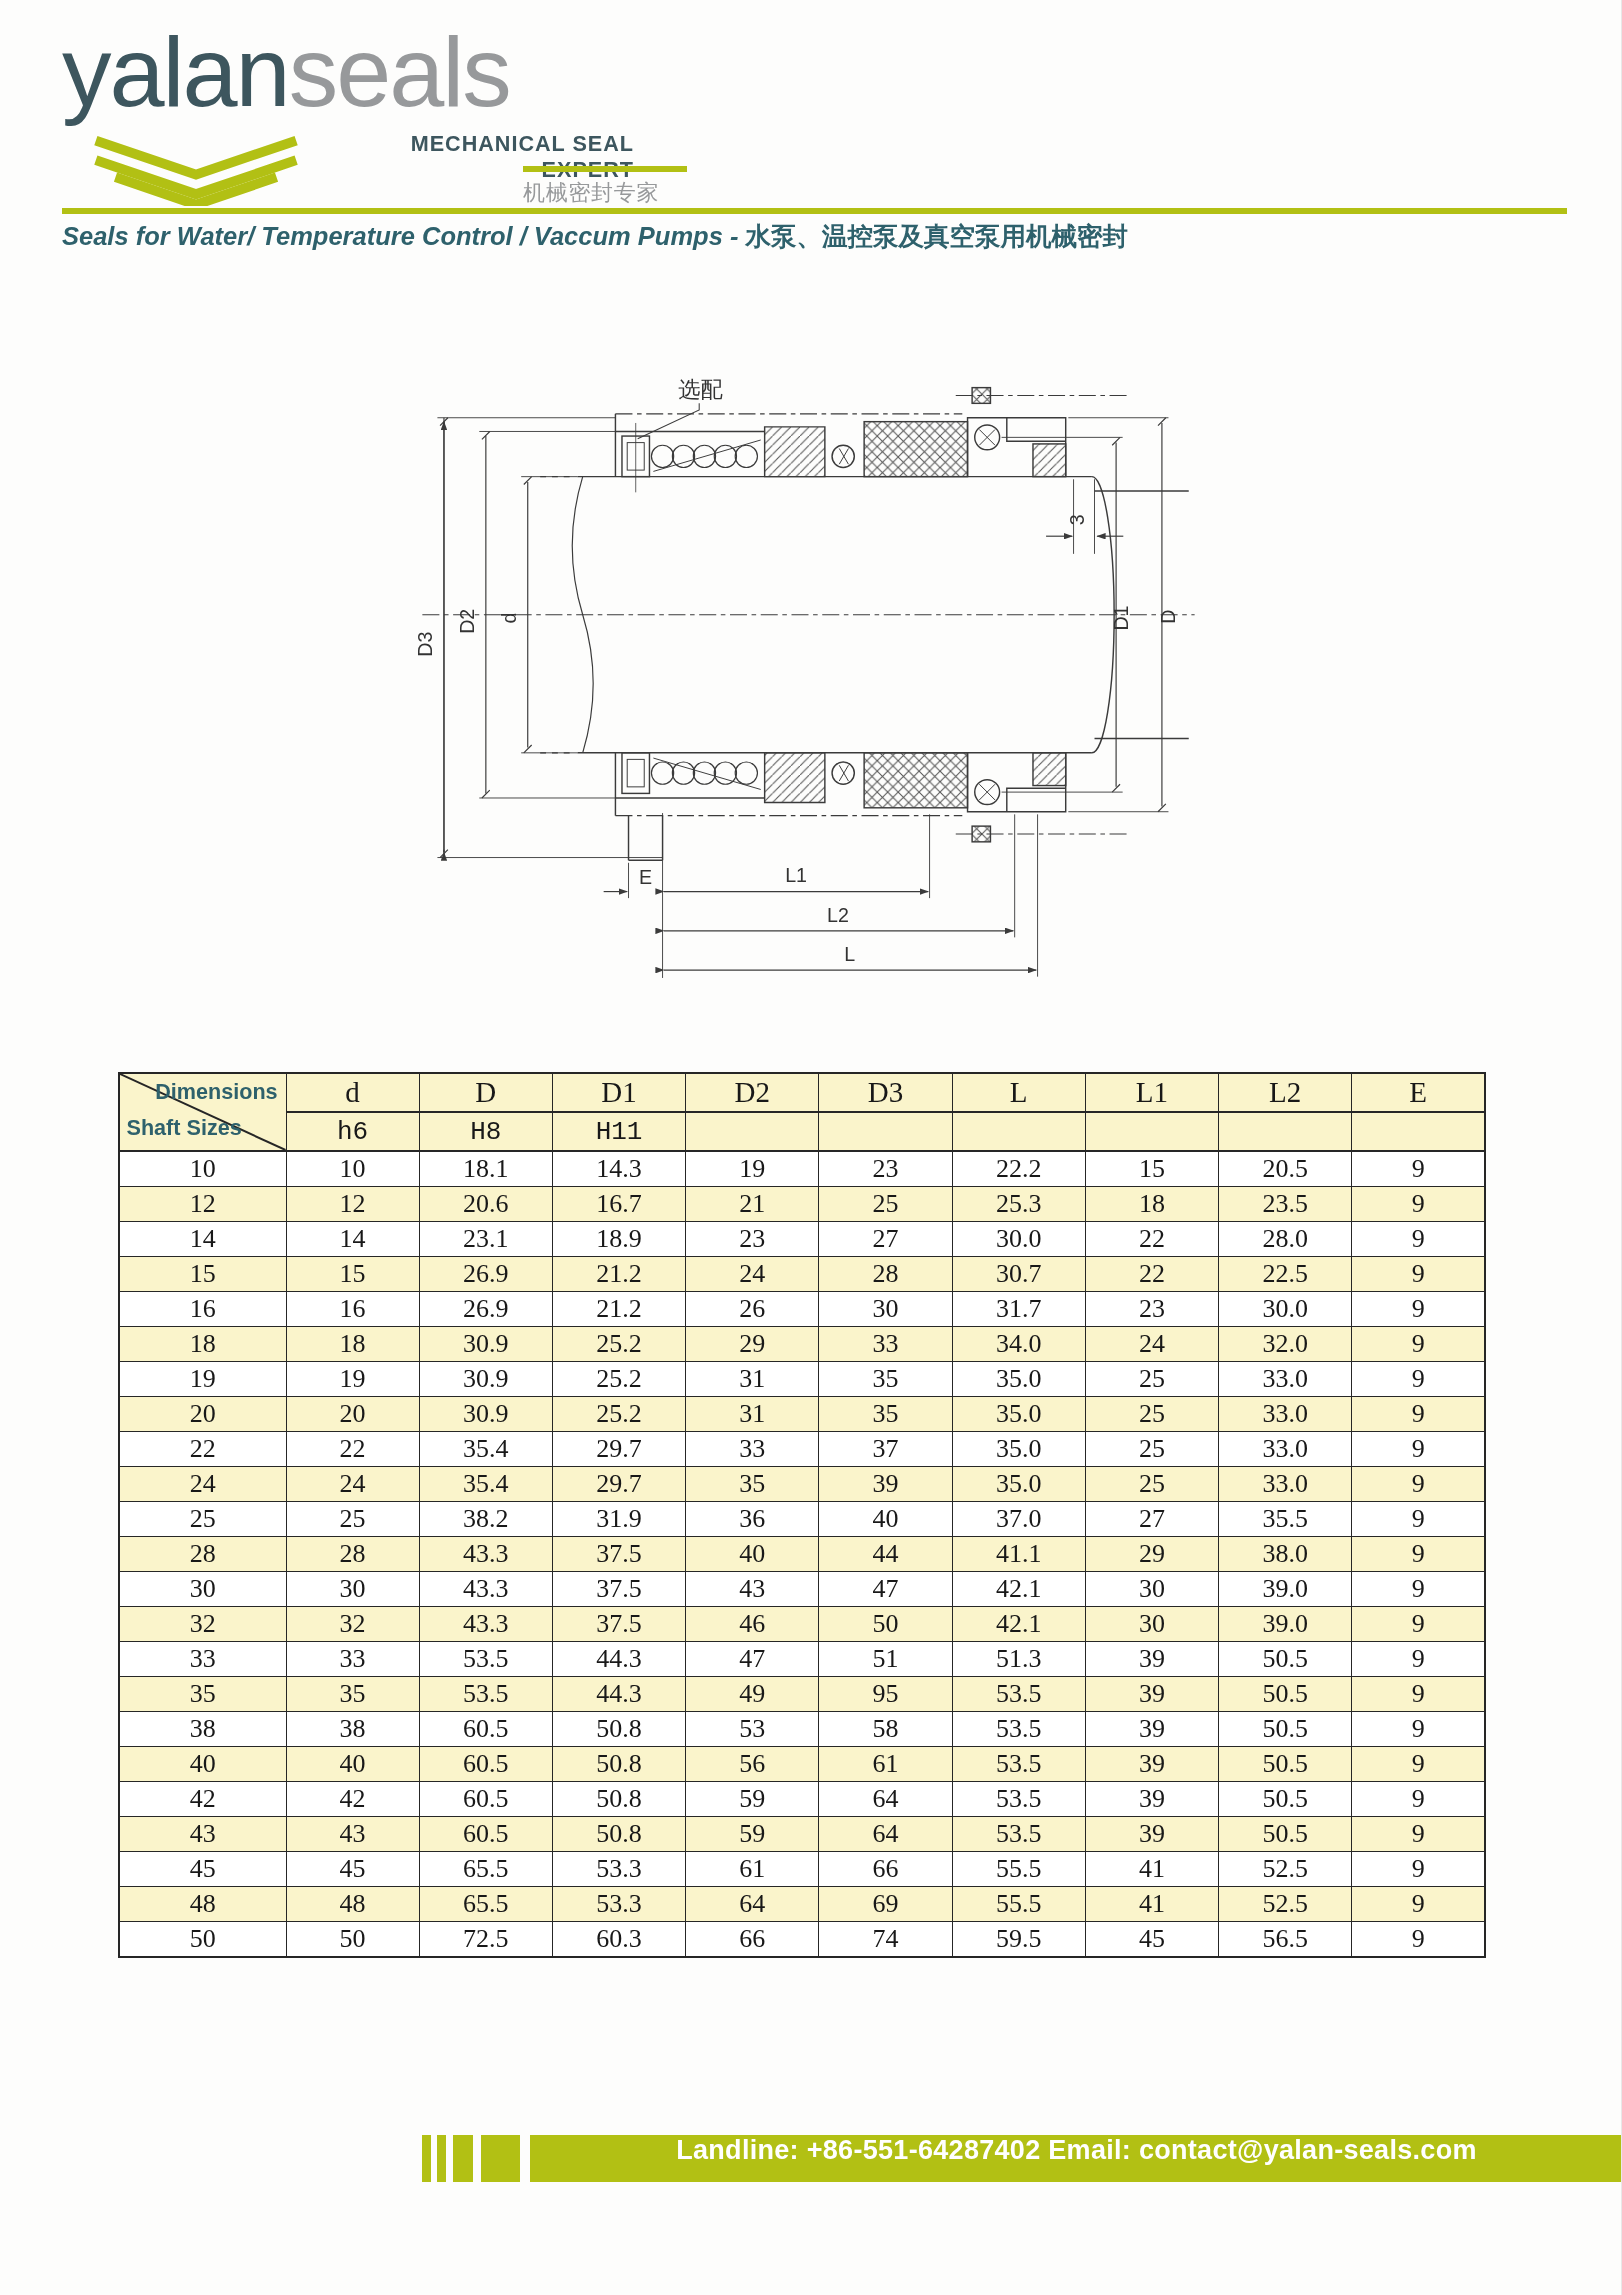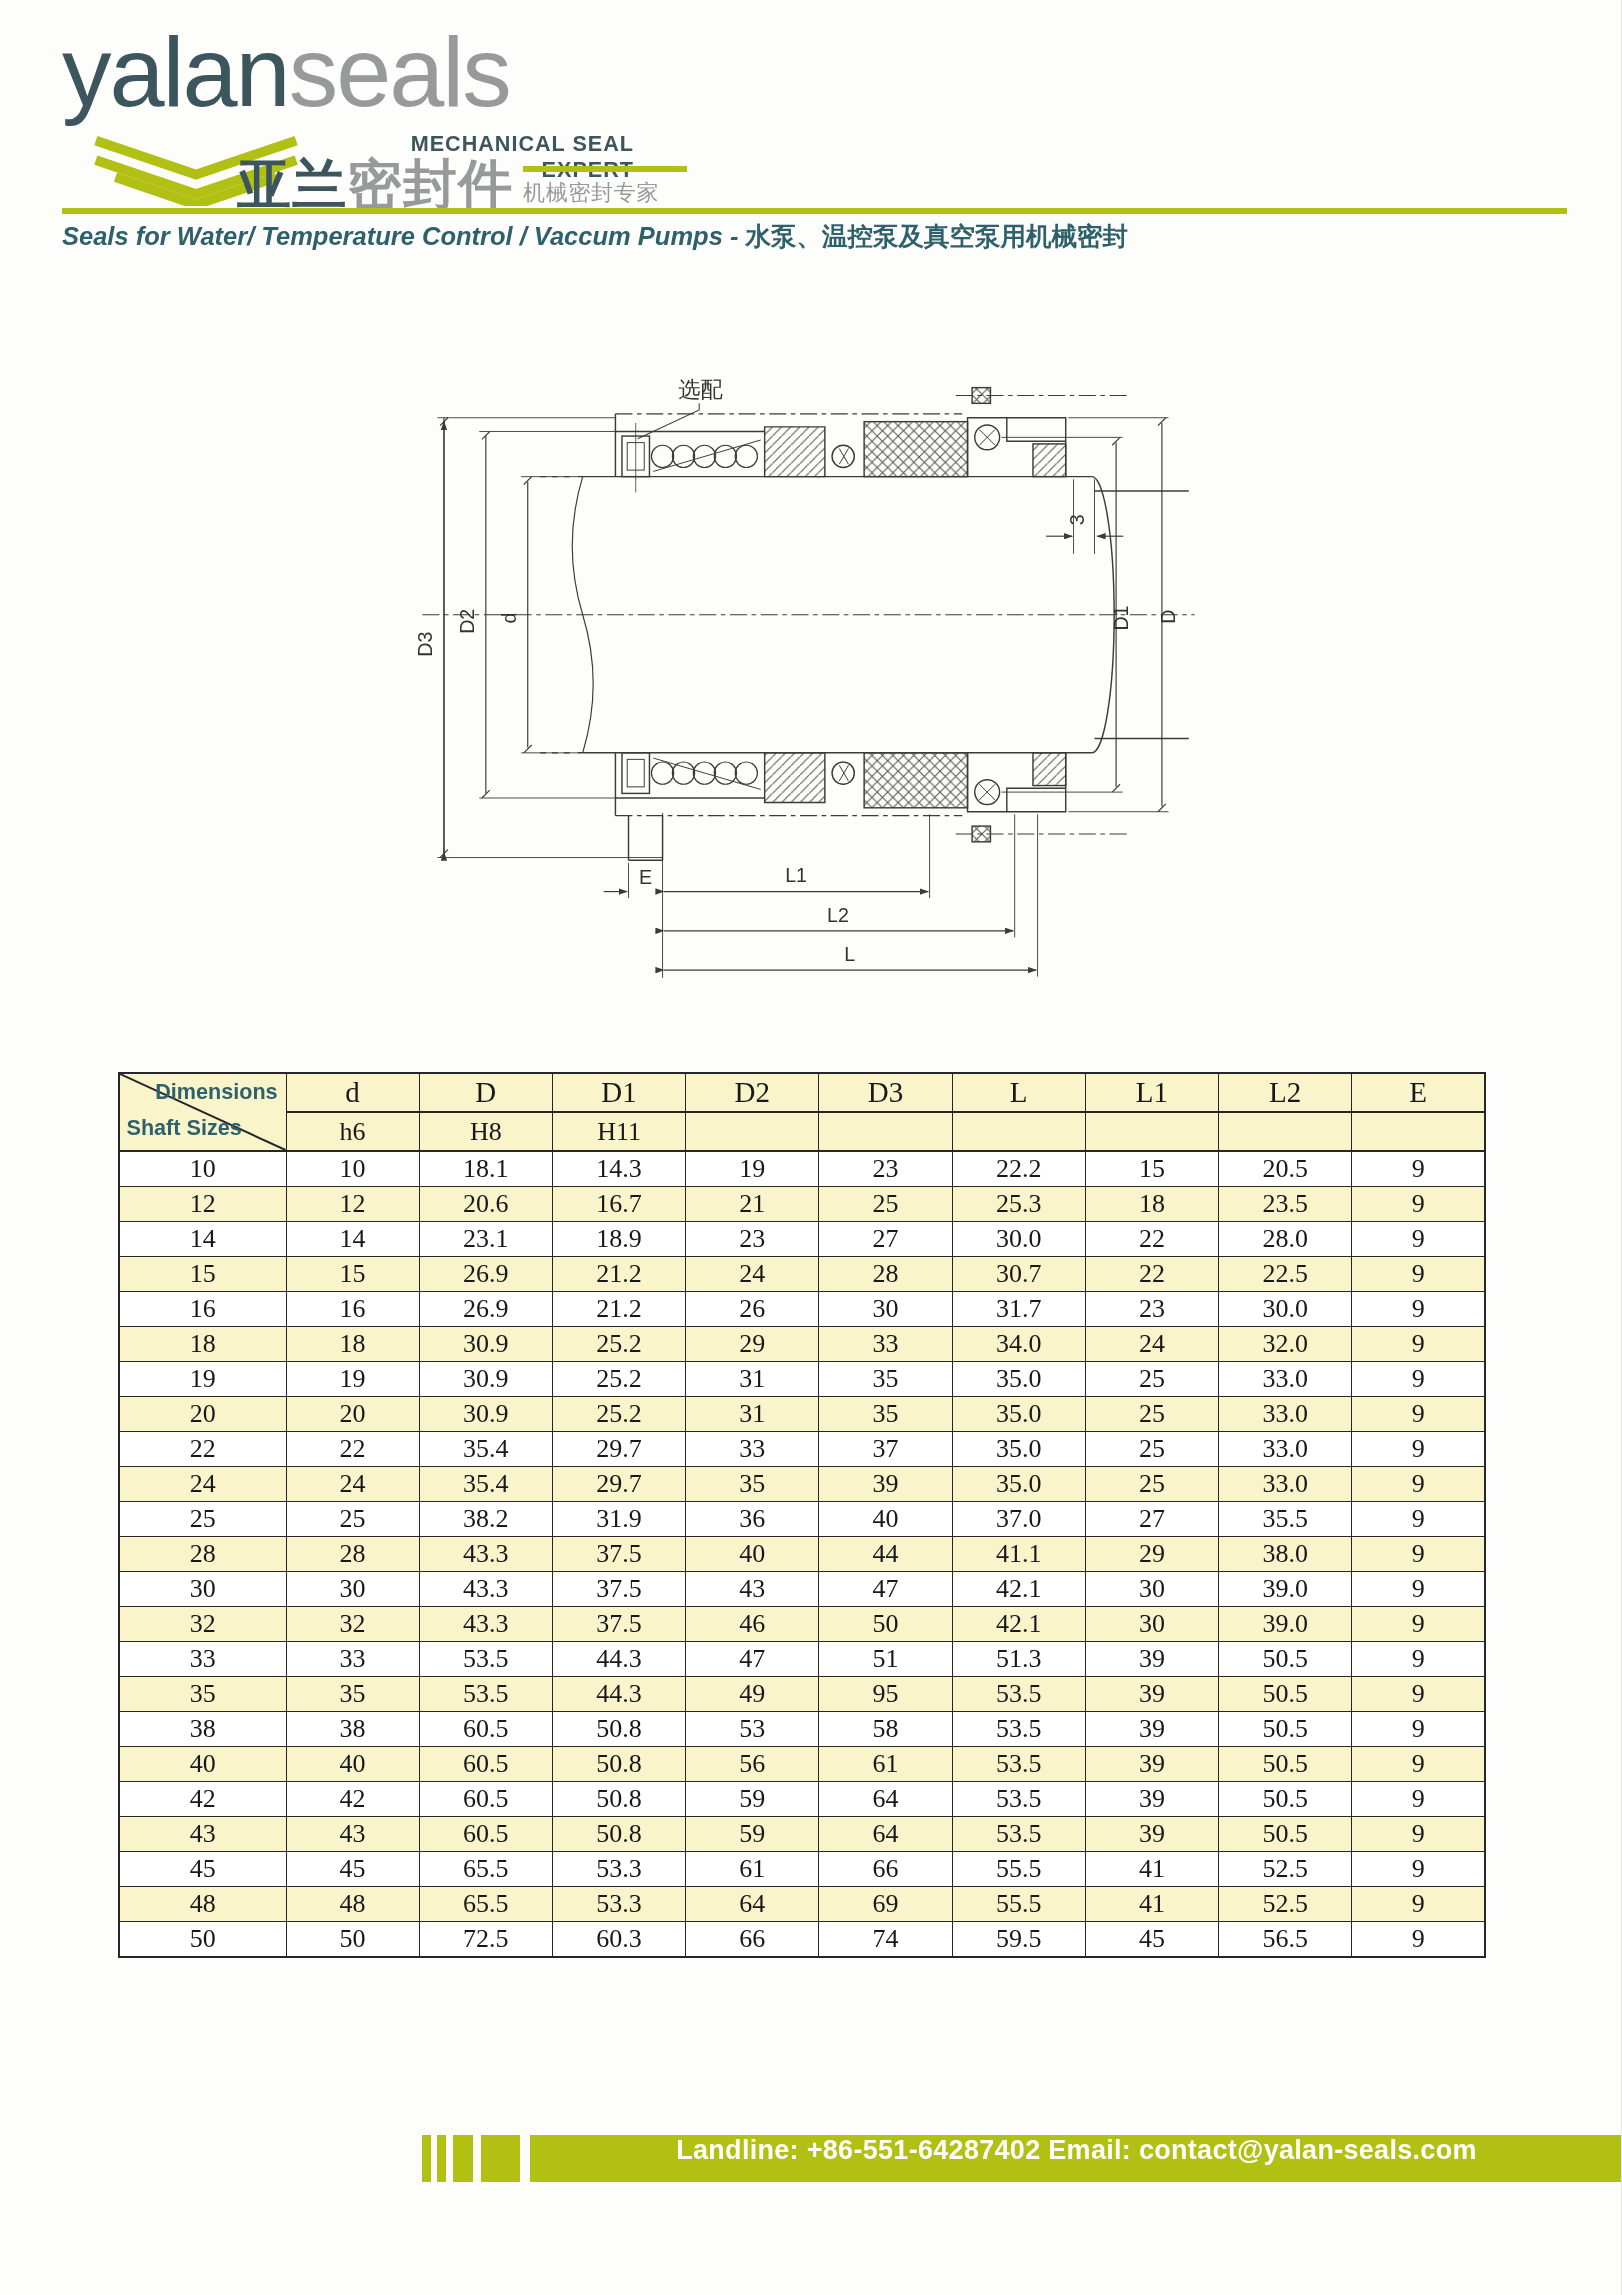--- a/index.html
+++ b/index.html
@@ -32,21 +32,21 @@
   .drawing svg{width:100%;height:100%;}
   
   .dim-table{position:absolute;left:118px;top:1072px;width:1368px;border-collapse:collapse;
         table-layout:fixed;font-family:"Liberation Serif",serif;}
   .dim-table col.c0{width:167px;}
   .dim-table th,.dim-table td{border:1.3px solid var(--ink);text-align:center;vertical-align:middle;
         padding:0;color:#181818;}
   .dim-table{border:2.6px solid var(--ink);}
   .dim-table thead th{background:var(--yellow);height:37px;font-size:29px;font-weight:normal;}
   .dim-table thead tr.subhead th{font-size:26px;}
-  .dim-table thead tr.subhead th{border-top:2px solid var(--ink);}
+  .dim-table thead tr.subhead th{border-top:2px solid var(--ink);font-family:Liberation Mono, monospace;}
   .dim-table tbody td{height:34px;font-size:26px;background:#ffffff;}
   .dim-table tbody tr.alt td{background:var(--yellow);}
   .dim-table tbody{border-top:2.6px solid var(--ink);}
   .corner-cell{position:relative;padding:0;text-decoration:underline;}
   .corner-cell svg{position:absolute;inset:0;width:100%;height:100%;}
   .corner-top{position:absolute;right:7.9px;top:5.2px;font-family:"Liberation Sans",sans-serif;
         font-size:21.6px;font-weight:bold;color:var(--title-teal);}
   .corner-bottom{position:absolute;left:6.5px;bottom:9.2px;font-family:"Liberation Sans",sans-serif;
         font-size:21.6px;font-weight:bold;color:var(--title-teal);}
   
@@ -64,23 +64,20 @@
   <div class="wordmark">
     <span class="wm-a">yalan</span><span class="wm-b">seals</span>
   </div>
   <div class="subtitle-en">MECHANICAL SEAL EXPERT</div>
   <div class="chevrons">
     <svg width="216" height="72" viewBox="0 0 330 110">
       <polyline points="12,10 165,62 318,10" fill="none" stroke="#B2C014" stroke-width="15"></polyline>
       <polyline points="12,40 165,92 318,40" fill="none" stroke="#B2C014" stroke-width="15"></polyline>
       <polyline points="42,66 165,108 288,66" fill="none" stroke="#B2C014" stroke-width="15"></polyline>
     </svg>
-  </div>
-  <div class="cn-main">
-    <span class="wm-a">亚兰</span><span class="wm-b">密封件</span>
   </div>
   <div class="mini-rule"></div>
   <div class="cn-tag">机械密封专家</div>
   <div class="full-rule"></div>
 
   <div class="tagline">
     <span class="en">Seals for Water/ Temperature Control / Vaccum Pumps - </span><span class="cn">水泵、温控泵及真空泵用机械密封</span>
   </div>
 
 

